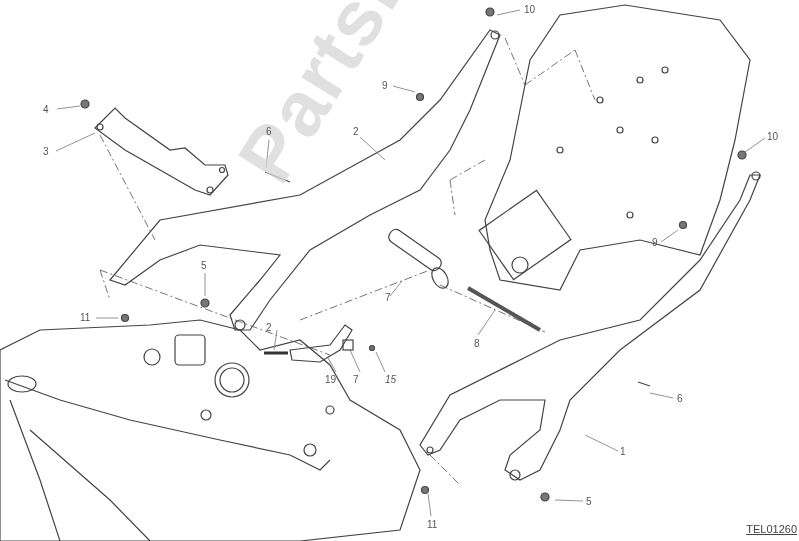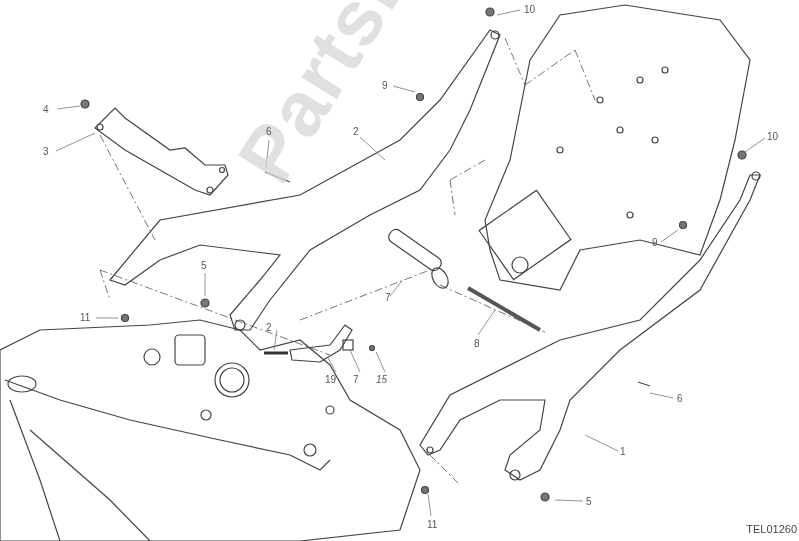--- a/index.html
+++ b/index.html
@@ -1,19 +1,19 @@
 <!DOCTYPE html>
 <html><head>
 <meta charset="utf-8">
 <style>
   html,body{margin:0;padding:0;background:#ffffff;}
   .canvas{position:relative;width:799px;height:541px;overflow:hidden;background:#fff;font-family:"Liberation Sans",sans-serif;}
   svg.art{position:absolute;left:0;top:0;}
   .callout{position:absolute;font-size:10px;color:#555;line-height:12px;}
-  .refcode{position:absolute;font-size:11px;color:#444;right:2px;bottom:6px;}
+  .refcode{position:absolute;font-size:11px;color:#444;right:2px;bottom:6px;text-decoration:underline;}
   .wm{position:absolute;left:220px;top:150px;font-size:78px;font-weight:bold;color:#d6d6d6;opacity:.75;transform:rotate(-58deg);transform-origin:left top;white-space:nowrap;letter-spacing:2px;}
 </style>
 </head>
 <body>
 
 <div class="canvas">
   <svg class="art" width="799" height="541" viewBox="0 0 799 541" fill="none" stroke="#444" stroke-width="1.2">
 
     <g stroke="#666" stroke-dasharray="8,3,2,3" stroke-width="0.9">
       <line x1="100" y1="135" x2="155" y2="240"></line>
@@ -142,17 +142,17 @@
       <div class="callout" style="left: 474px; top: 338px;">8</div>
       <div class="callout" style="left: 382px; top: 80px;">9</div>
       <div class="callout" style="left: 652px; top: 237px;">9</div>
       <div class="callout" style="left: 524px; top: 4px;">10</div>
       <div class="callout" style="left: 767px; top: 131px;">10</div>
       <div class="callout" style="left: 80px; top: 312px;">11</div>
       <div class="callout" style="left: 427px; top: 519px;">11</div>
       <div class="callout" style="left: 266px; top: 322px;">2</div>
       <div class="callout" style="left: 353px; top: 374px;">7</div>
       <div class="callout" style="left: 325px; top: 374px;">19</div>
-      <div class="callout" style="left: 376px; top: 374px; font-style: italic;">15</div>
+      <div class="callout" style="left: 385px; top: 374px; font-style: italic;">15</div>
     </div>
 
   <div class="refcode">TEL01260</div>
 </div>
 
 </body></html>

